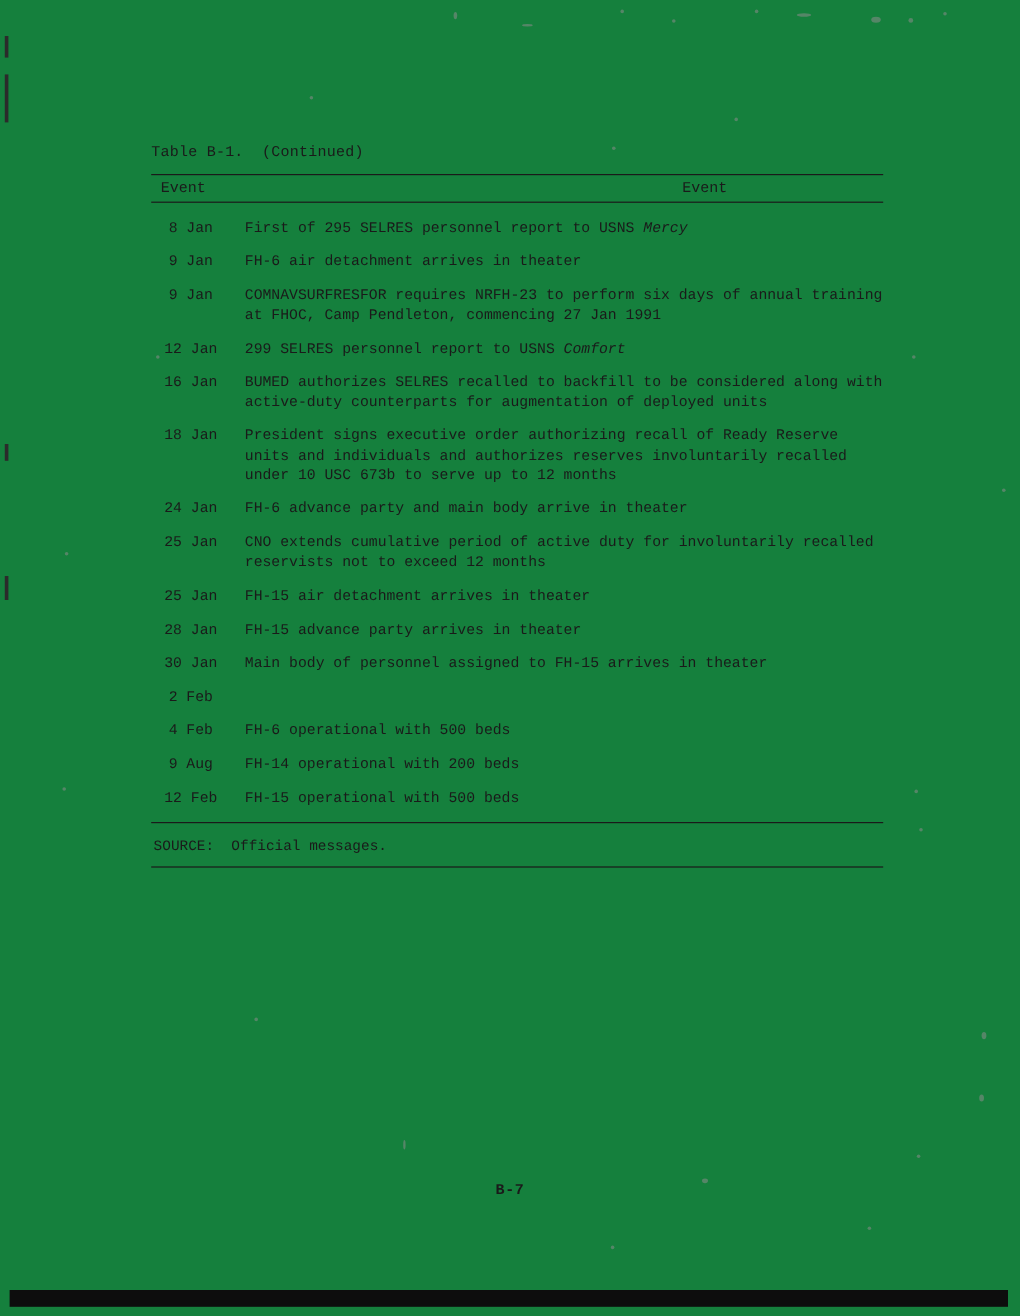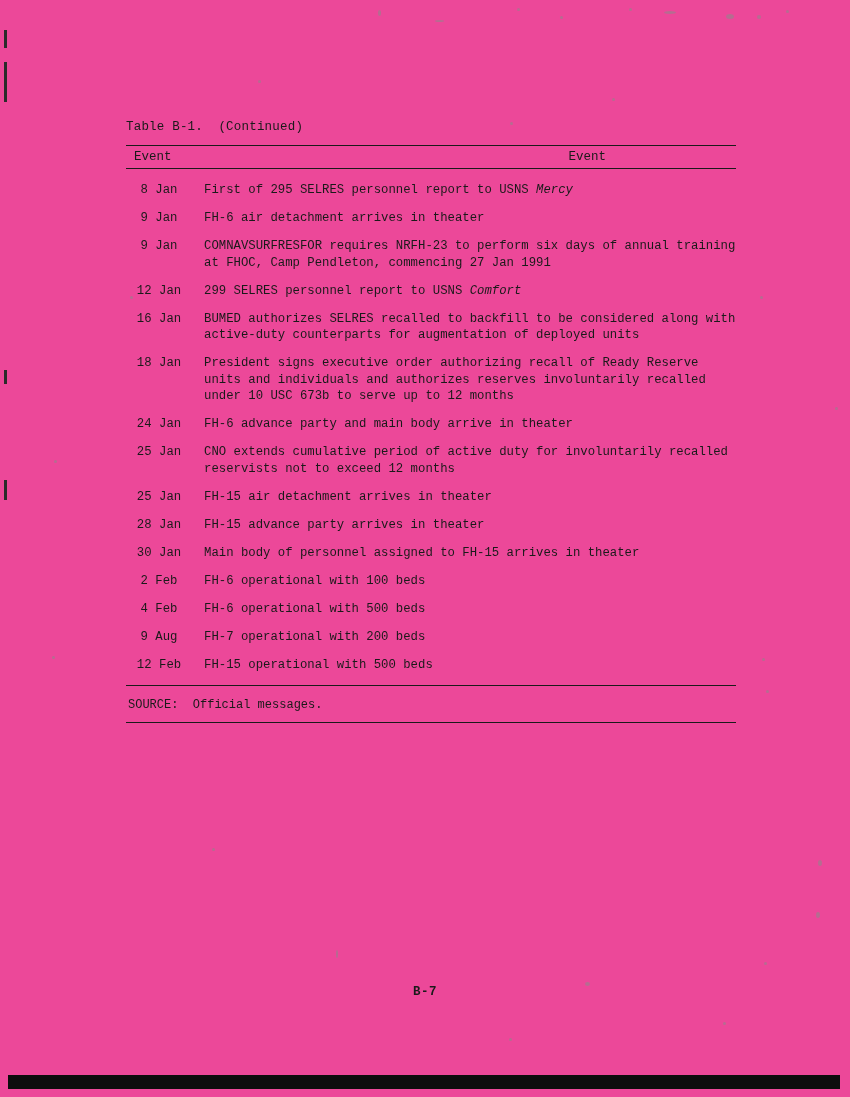--- a/index.html
+++ b/index.html
@@ -14,21 +14,21 @@
     font-family: "Liberation Mono", monospace;
     color: #1a1a1a;
     overflow: hidden;
   }
 
   .page {
     position: absolute;
     top: 0; left: 0;
     width: 850px;
     height: 1097px;
-    background: #ec4899;
+    background: #15803d;
   }
 
   
   .speck {
     position: absolute;
     background: #8a8a8a;
     opacity: 0.55;
     border-radius: 50%;
   }
 
@@ -230,29 +230,28 @@
         <div class="row">
           <div class="date">28 Jan</div>
           <div class="event"><span>FH-15 advance party arrives in theater</span></div>
         </div>
         <div class="row">
           <div class="date">30 Jan</div>
           <div class="event"><span>Main body of personnel assigned to FH-15 arrives in theater</span></div>
         </div>
         <div class="row">
           <div class="date">2 Feb</div>
-          <div class="event"><span>FH-6 operational with 100 beds</span></div>
         </div>
         <div class="row">
           <div class="date">4 Feb</div>
           <div class="event"><span>FH-6 operational with 500 beds</span></div>
         </div>
         <div class="row">
           <div class="date">9 Aug</div>
-          <div class="event"><span>FH-7 operational with 200 beds</span></div>
+          <div class="event"><span>FH-14 operational with 200 beds</span></div>
         </div>
         <div class="row">
           <div class="date">12 Feb</div>
           <div class="event"><span>FH-15 operational with 500 beds</span></div>
         </div>
       </div>
 
     <div class="source-rule"></div>
     <div class="source-line">SOURCE:  Official messages.</div>
     <div class="rule-bottom"></div>

